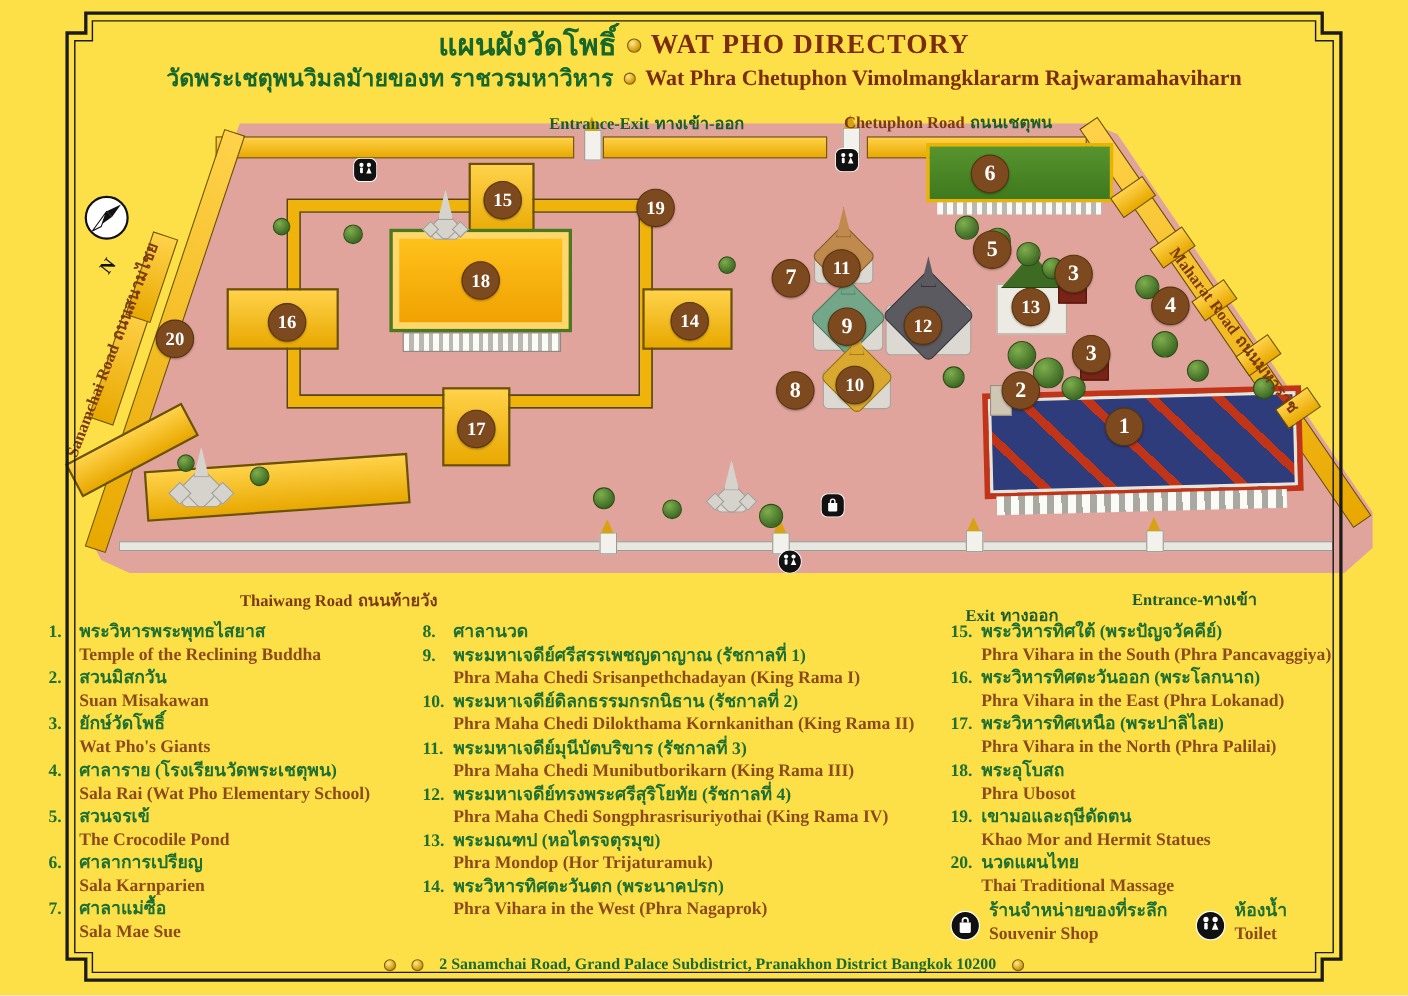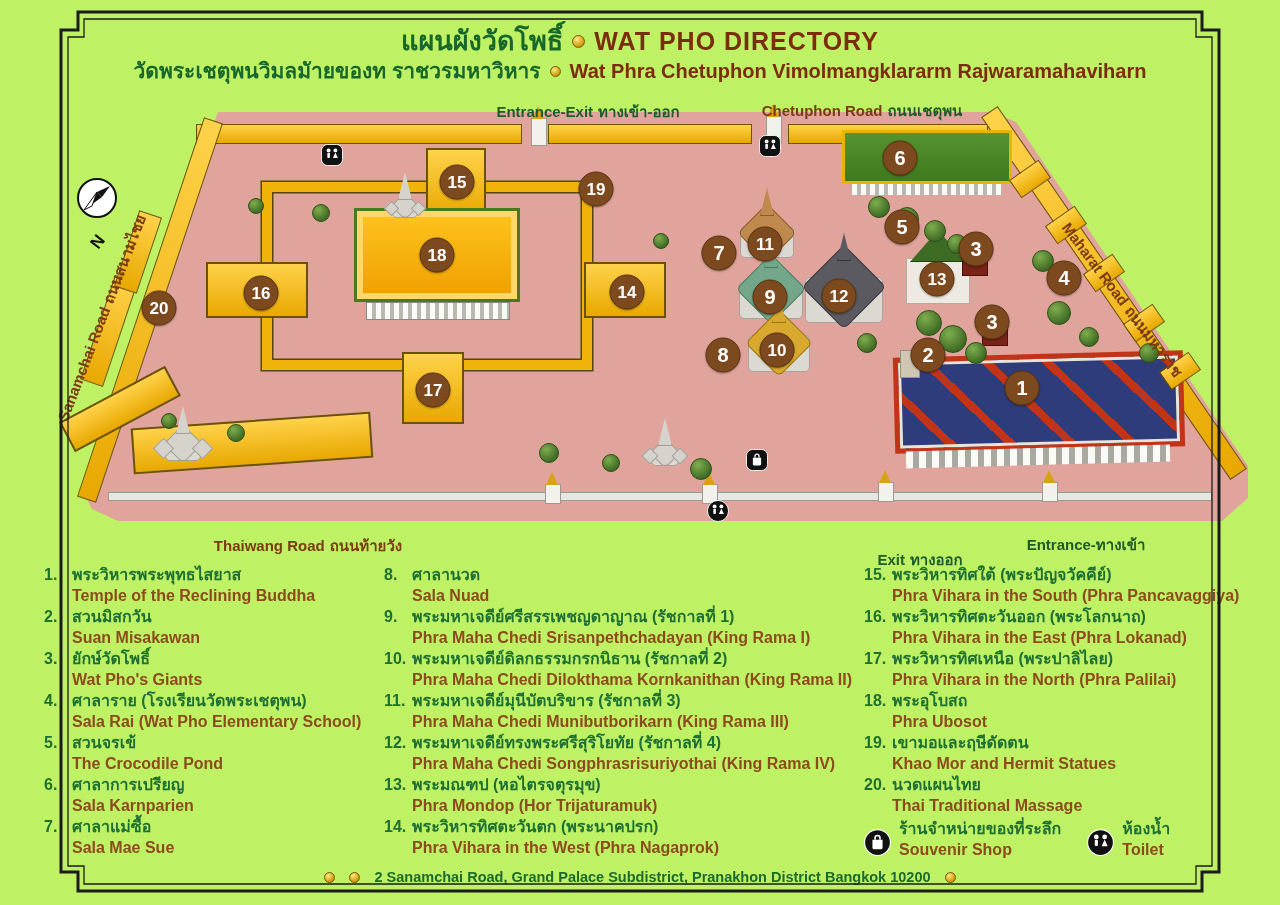--- a/index.html
+++ b/index.html
@@ -1,17 +1,17 @@
 <!DOCTYPE html>
 <html><head>
 <meta charset="utf-8">
 <style>
   html,body{margin:0;padding:0;background:#ffffff;}
-  .page{position:relative;width:1280px;height:905px;background:#bef264;overflow:hidden;
-        font-family:Liberation Sans, sans-serif;}
+  .page{position:relative;width:1280px;height:905px;background:#fde047;overflow:hidden;
+        font-family:Liberation Serif, serif;}
   .frame-svg{position:absolute;left:0;top:0;z-index:20;pointer-events:none;}
 
   
   .title-block{position:absolute;left:0;top:26px;width:100%;text-align:center;z-index:8;}
   .title-line{display:flex;justify-content:center;align-items:center;gap:9px;line-height:30px;}
   .t1-thai{font-size:27px;font-weight:bold;color:#17672a;}
   .t1-eng{font-size:25px;font-weight:bold;color:#7b2c0d;letter-spacing:1px;}
   .t2-thai{font-size:21px;font-weight:bold;color:#17672a;}
   .t2-eng{font-size:20px;font-weight:bold;color:#7b2c0d;}
   .gold-dot{display:inline-block;width:11px;height:11px;border-radius:50%;
@@ -285,21 +285,20 @@
         <div class="lg-line"><span class="lg-eng">Sala Karnparien</span></div>
       </div>
       <div class="lg-item">
         <div class="lg-line"><span class="lg-num">7.</span><span class="lg-thai">ศาลาแม่ซื้อ</span></div>
         <div class="lg-line"><span class="lg-eng">Sala Mae Sue</span></div>
       </div>
     </div>
   <div class="legend-col" id="lg-col-1" style="left:384px;top:565px;width:486px;">
       <div class="lg-item">
         <div class="lg-line"><span class="lg-num">8.</span><span class="lg-thai">ศาลานวด</span></div>
-        <div class="lg-line"><span class="lg-eng">Sala Nuad</span></div>
       </div>
       <div class="lg-item">
         <div class="lg-line"><span class="lg-num">9.</span><span class="lg-thai">พระมหาเจดีย์ศรีสรรเพชญดาญาณ (รัชกาลที่ 1)</span></div>
         <div class="lg-line"><span class="lg-eng">Phra Maha Chedi Srisanpethchadayan (King Rama I)</span></div>
       </div>
       <div class="lg-item">
         <div class="lg-line"><span class="lg-num">10.</span><span class="lg-thai">พระมหาเจดีย์ดิลกธรรมกรกนิธาน (รัชกาลที่ 2)</span></div>
         <div class="lg-line"><span class="lg-eng">Phra Maha Chedi Dilokthama Kornkanithan (King Rama II)</span></div>
       </div>
       <div class="lg-item">

